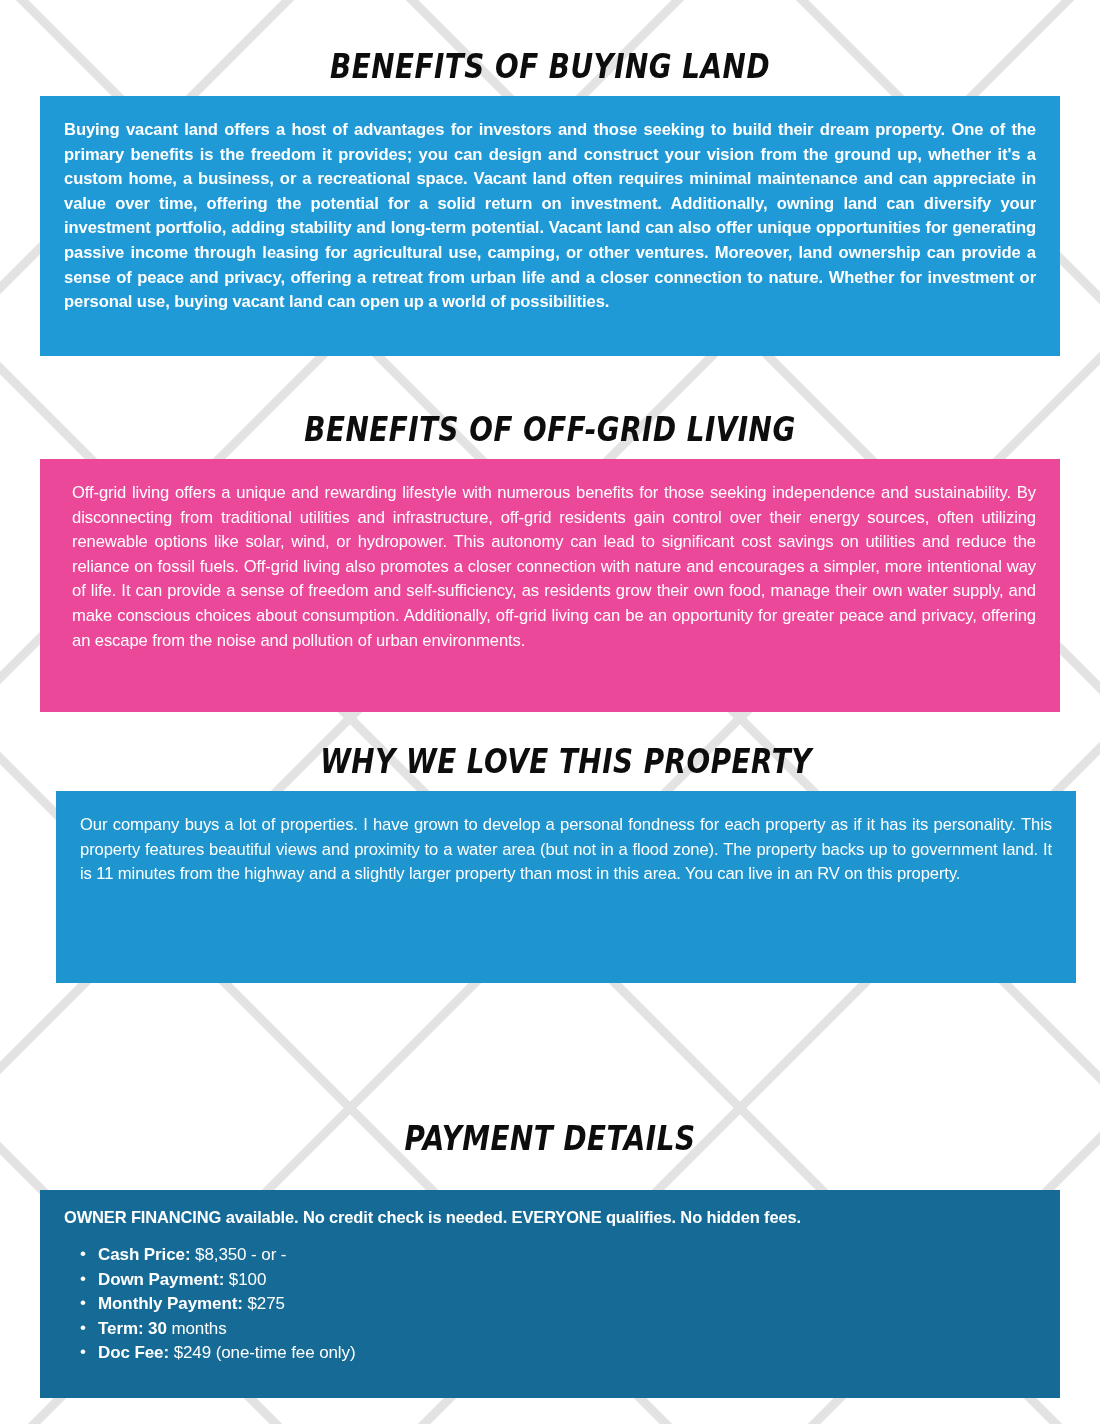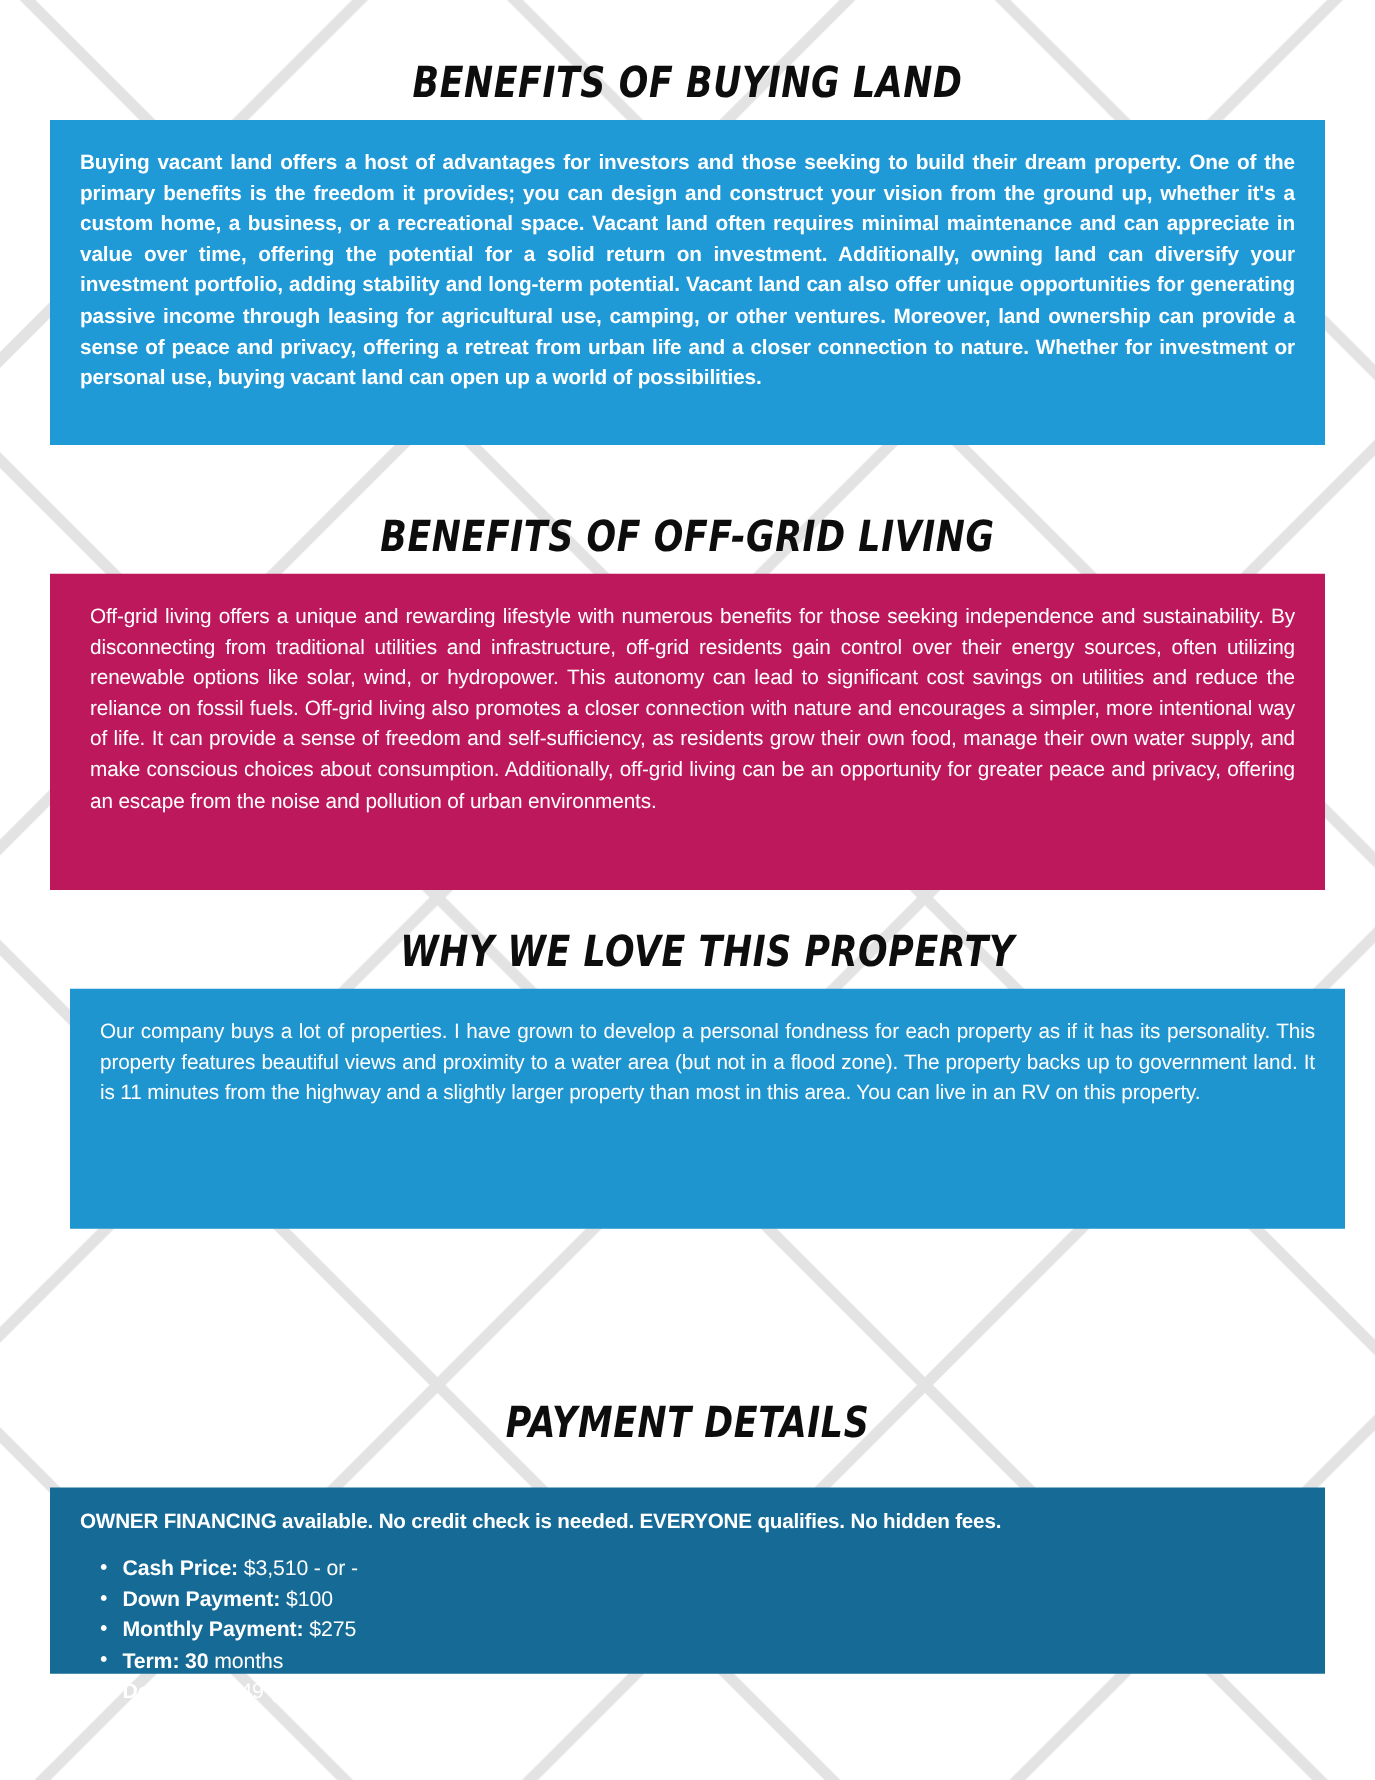--- a/index.html
+++ b/index.html
@@ -75,27 +75,27 @@
 
   .panel.no-justify p {
     text-align: justify;
   }
 
   
   #sec-buying        { top: 52px; }
   #sec-buying .panel { background: #1f9ad7; height: 260px; font-weight: bold; }
 
   #sec-offgrid        { top: 415px; }
-  #sec-offgrid .panel { background: #be185d; height: 253px; padding-left: 32px; }
+  #sec-offgrid .panel { background: #ec4899; height: 253px; padding-left: 32px; }
 
   #sec-why        { top: 747px; margin-left: 16px; }
   #sec-why .panel { background: #1f95cf; height: 192px; }
 
   #sec-payment        { top: 1124px; }
-  #sec-payment .panel { background: #166b96; height: 149px; padding: 18px 36px 24px 24px; margin-top: 32px; }
+  #sec-payment .panel { background: #166b96; height: 208px; padding: 18px 36px 24px 24px; margin-top: 32px; }
 
   .pay-headline {
     font-family: "Liberation Sans", sans-serif;
     font-size: 16.5px;
     font-weight: 700;
     color: #ffffff;
     margin: 0 0 16px 0;
     letter-spacing: -0.15px;
   }
 
@@ -163,21 +163,21 @@
     </div>
   </section>
 
   <section class="section" id="sec-payment">
     <h2 class="section-title">PAYMENT DETAILS</h2>
     <div class="panel">
       <div class="pay-headline">OWNER FINANCING available. No credit check is needed. EVERYONE qualifies. No hidden fees.</div>
       <ul class="pay-list">
         <li>
           <span class="lbl">Cash Price:</span>
-          <span class="val">$3,510 - or -</span>
+          <span class="val">$8,350 - or -</span>
         </li>
         <li>
           <span class="lbl">Down Payment:</span>
           <span class="val">$100</span>
         </li>
         <li>
           <span class="lbl">Monthly Payment:</span>
           <span class="val">$275</span>
         </li>
         <li>

